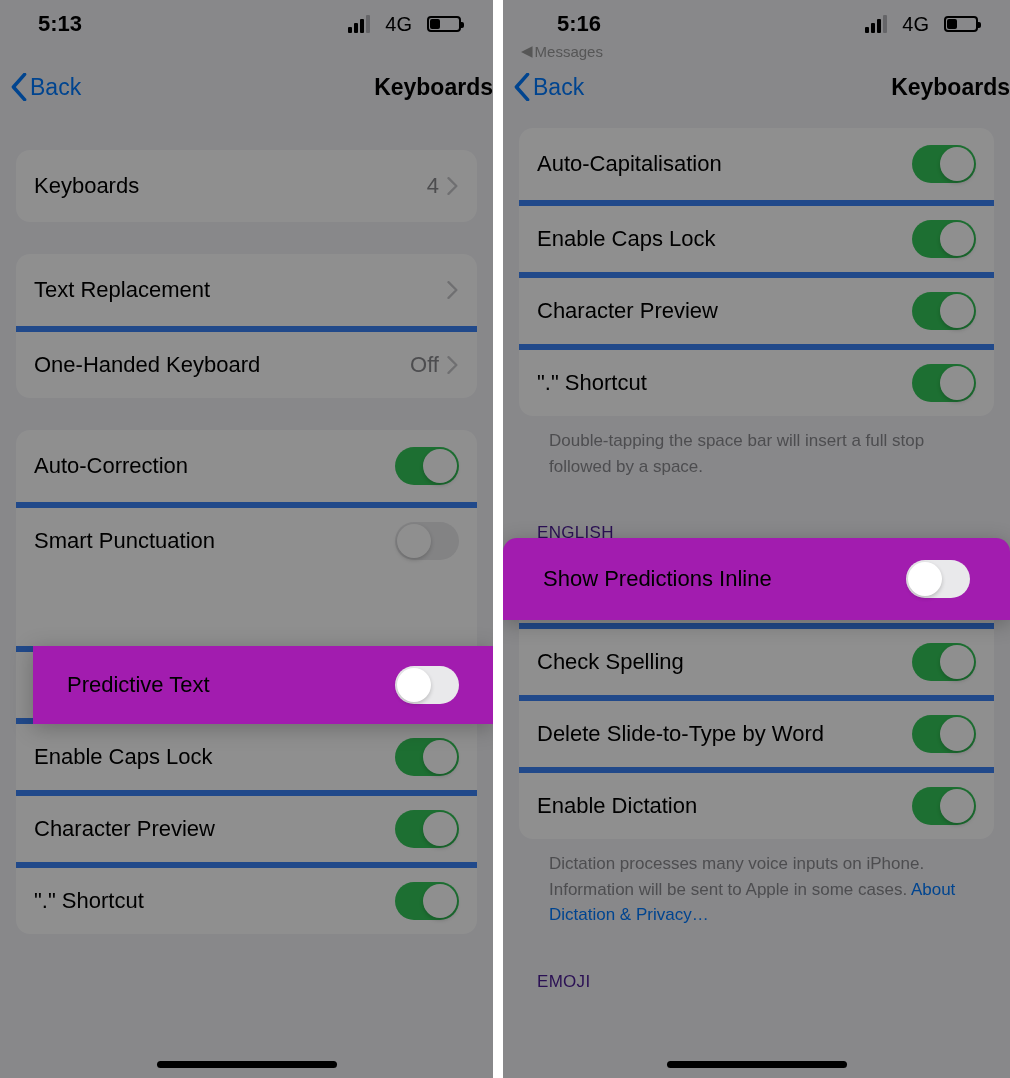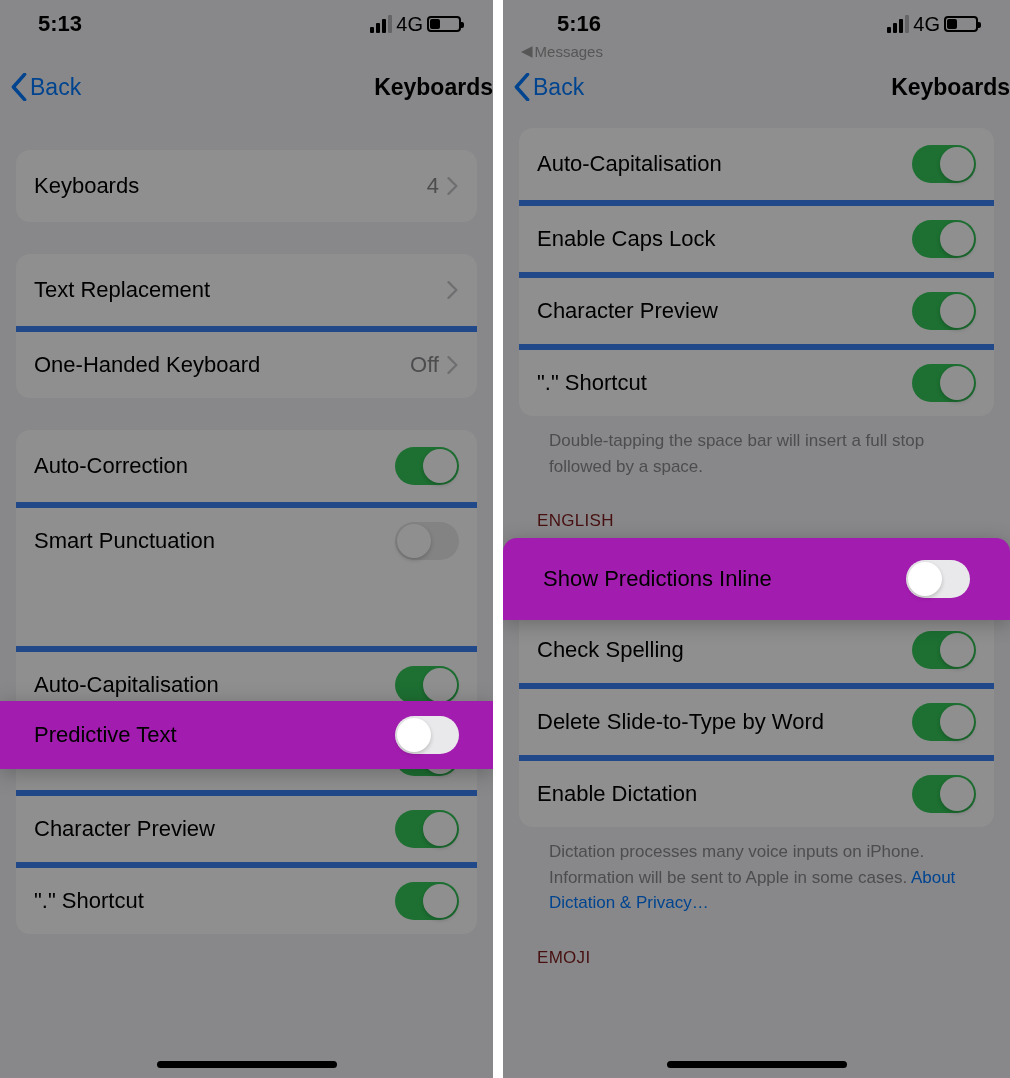--- a/index.html
+++ b/index.html
@@ -7,26 +7,26 @@
   .wrap { display: flex; width: 1010px; height: 1078px; }
   .phone { position: relative; height: 1078px; background: #f2f2f7; overflow: hidden; }
   .phone-left { width: 498px; border-right: 5px solid #fff; }
   .phone-right { flex: 1; border-left: 5px solid #fff; }
 
   
   .dimmer { position: absolute; inset: 0; background: rgba(0,0,0,0.44); pointer-events: none; z-index: 50; }
 
   
   .highlight-band { position: absolute; left: 0; right: 0; background: #a21caf; z-index: 60; box-shadow: 0 4px 20px rgba(0,0,0,0.25); }
-  .phone-left .highlight-band { top: 701px; height: 68px; }
+  .phone-left .highlight-band { top: 646px; height: 78px; margin-left: 33px; }
   .phone-right .highlight-band { top: 538px; height: 82px; border-radius: 14px 14px 0 0; margin: 0; }
 
   
   .statusbar { height: 48px; display: flex; align-items: center; justify-content: space-between; padding: 0 32px 0 38px; font-weight: 600; font-size: 22px; position: relative; z-index: 10; }
-  .sb-right { display: flex; align-items: center; gap: 4px; }
+  .sb-right { display: flex; align-items: center; gap: 15px; }
   .sig-bars { display: flex; align-items: flex-end; gap: 2px; }
   .sig-bars span { width: 4px; background: #000; border-radius: 1px; }
   .sig-bars span:nth-child(1){height:6px}
   .sig-bars span:nth-child(2){height:10px}
   .sig-bars span:nth-child(3){height:14px}
   .sig-bars span:nth-child(4){height:18px; background: rgba(0,0,0,0.25);}
   .net { font-size: 20px; font-weight: 500; }
   .battery { width: 34px; height: 16px; border: 2px solid #000; border-radius: 4px; position: relative; display:flex; align-items:center; }
   .battery::after { content:""; position:absolute; right:-5px; top:4px; width:3px; height:6px; background:#000; border-radius:0 2px 2px 0;}
   .battery i { display:block; width: 10px; height: 10px; background: #000; border-radius: 2px; margin-left: 1px; }
@@ -45,21 +45,21 @@
   .phone-right .content { padding: 0 16px; }
   .group { background: #fff; border-radius: 14px; overflow: hidden; margin-top: 32px; }
   .group.tight { margin-top: 18px; }
   .row { display: flex; align-items: center; justify-content: space-between; padding: 0 18px; height: 72px; font-size: 22px; }
   .row + .row { border-top: 6px solid #3b82f6; }
   .row .lbl { color: #000; }
   .row .val { color: #8a8a8e; display: flex; align-items: center; gap: 8px; font-size: 22px; }
   .chev { color: #c6c6c9; }
   .chev svg { width: 12px; height: 18px; display:block; }
 
-  .section-label { font-size: 17px; color: #7f1d1d; margin: 32px 0 8px 18px; letter-spacing: 0.3px; }
+  .section-label { font-size: 17px; color: #4c1d95; margin: 44px 0 8px 18px; letter-spacing: 0.3px; }
   .footer-text { font-size: 17px; color: #8a8a8e; margin: 12px 30px 0; line-height: 1.5; }
   .footer-text a { color: #007aff; text-decoration: none; }
 
   
   .toggle { width: 64px; height: 38px; border-radius: 19px; position: relative; }
   .toggle.on { background: #34c759; }
   .toggle.off { background: #e9e9eb; }
   .toggle .knob { position: absolute; top: 2px; width: 34px; height: 34px; background: #fff; border-radius: 50%; box-shadow: 0 2px 4px rgba(0,0,0,0.2); }
   .toggle.on .knob { right: 2px; }
   .toggle.off .knob { left: 2px; }

